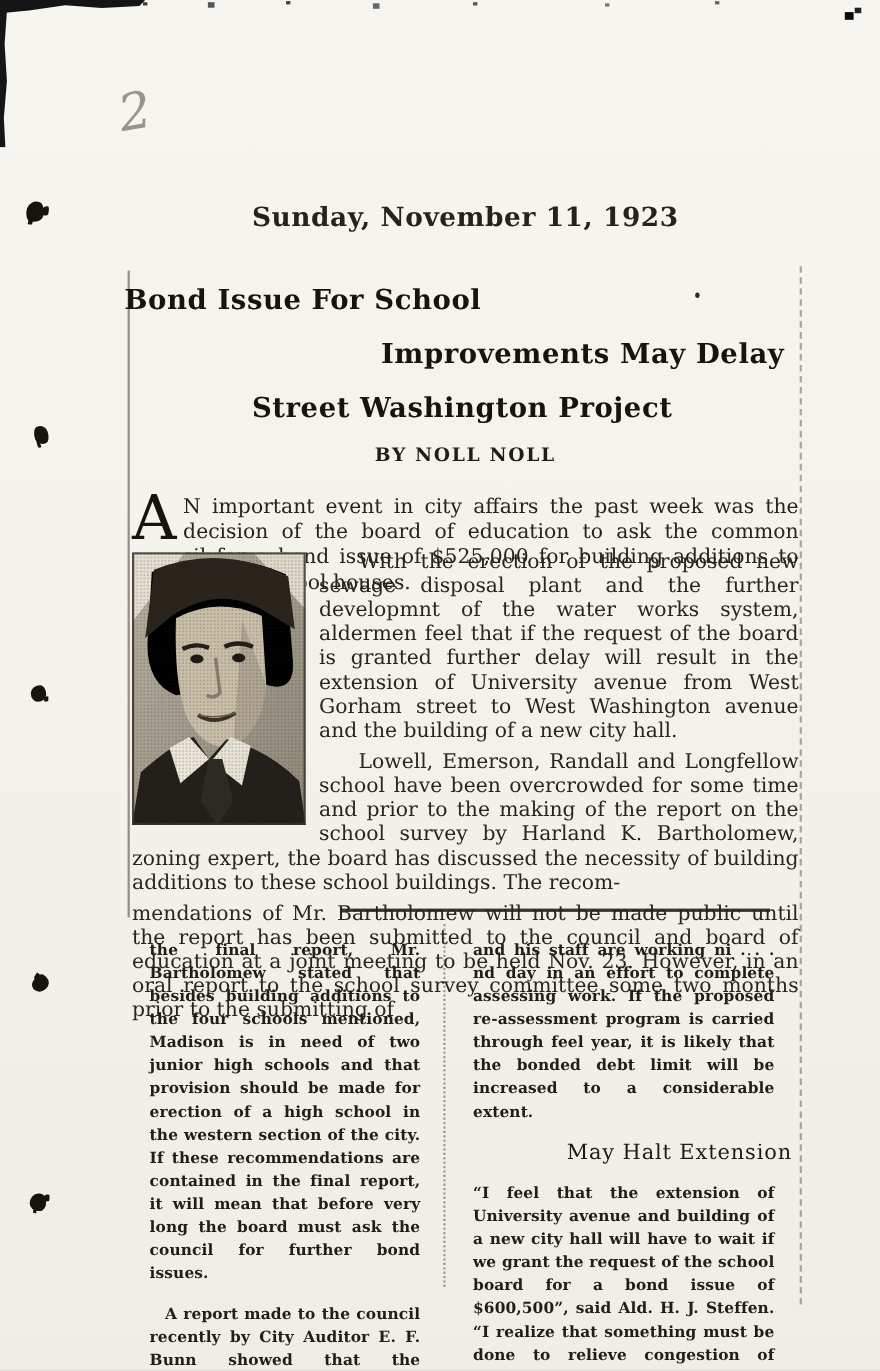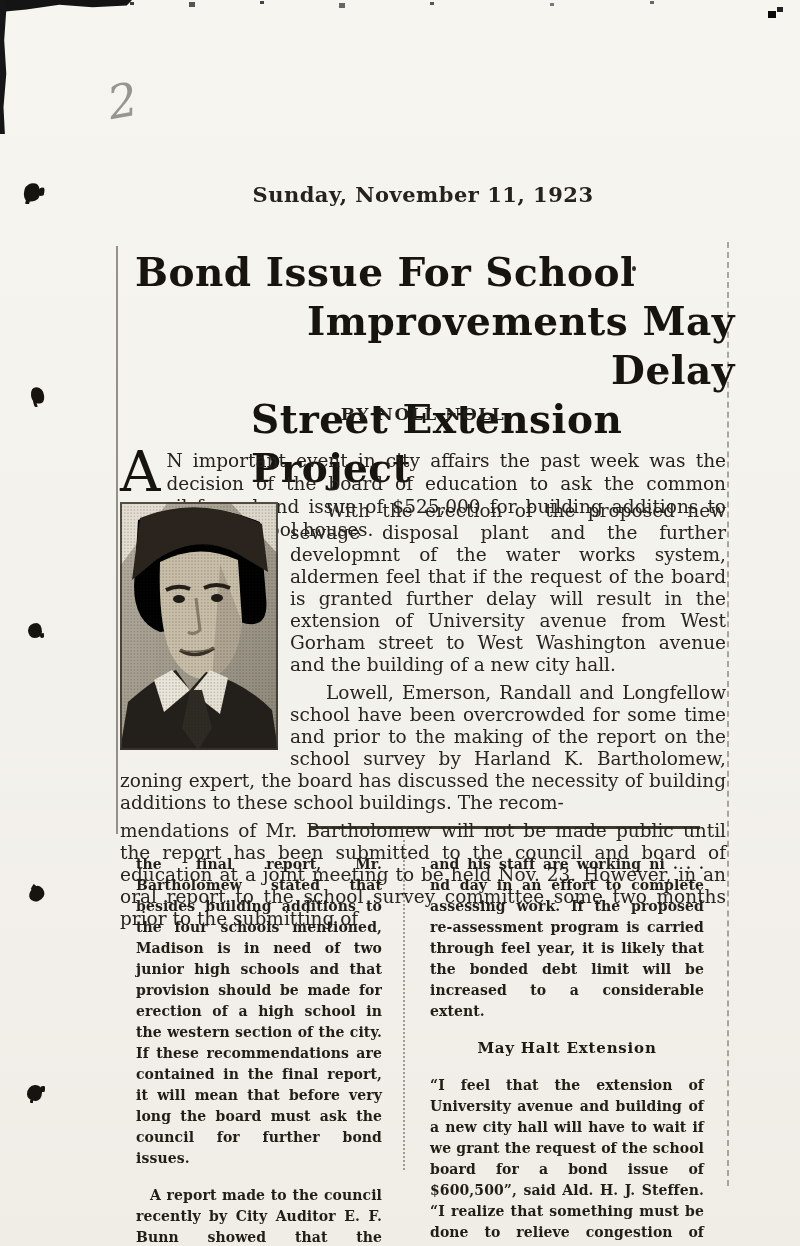--- a/index.html
+++ b/index.html
@@ -40,25 +40,25 @@
 
   
   .rule-left   { position:absolute; left:116px; top:246px; width:2px; height:588px; background:rgba(70,62,52,.55); }
   .rule-right  { position:absolute; left:727px; top:242px; height:944px; border-left:2px dashed rgba(80,72,62,.45); }
   .rule-coldiv { position:absolute; left:403px; top:840px; height:330px; border-left:2px dotted rgba(80,72,62,.5); }
   .rule-section{ position:absolute; left:310px; top:826px; width:390px; height:3px; background:#3b362e; }
 
   
   .masthead { position:absolute; left:118px; top:180px; width:610px; text-align:center; }
   .masthead .pub  { font-size:24px; font-weight:bold; letter-spacing:.5px; color:#211d18; }
-  .masthead .date { font-size:21px; font-weight:bold; letter-spacing:.5px; color:#26221c; margin-top:2px; }
+  .masthead .date { font-size:24px; font-weight:bold; letter-spacing:.5px; color:#26221c; margin-top:2px; }
 
   
-  .headline { position:absolute; left:135px; top:248px; width:600px; font-weight:bold; color:#17140f;
-              font-size:39px; line-height:49px; letter-spacing:.5px; }
+  .headline { position:absolute; left:113px; top:248px; width:600px; font-weight:bold; color:#17140f;
+              font-size:25px; line-height:49px; letter-spacing:.5px; }
   .headline .hl2 { margin-left:58px;text-align:right; }
   .headline .hl3 { margin-left:116px; }
 
   
   .byline { position:absolute; left:118px; top:404px; width:610px; text-align:center;
             font-weight:bold; font-size:17px; letter-spacing:1.5px; color:#211d18; }
   .lead { position:absolute; left:120px; top:430px; width:606px; font-size:18.5px; line-height:23px;
           text-align:justify; color:#26221d; }
   .dropcap { float:left; font-size:56px; line-height:42px; padding:2px 6px 0 0; color:#17140f; }
 
@@ -69,21 +69,21 @@
   .bodyflow p.ind { text-indent:36px; }
   .photo { float:left; width:158px; height:248px; margin:2px 12px 4px 0; display:block; }
 
   
   .col { position:absolute; top:838px; font-size:14px; line-height:21px; font-weight:bold;
          text-align:justify; color:#211d17; letter-spacing:.1px; }
   .col p { margin:16px; }
   .col p + p { text-indent:14px; margin-top:1px; }
   .col-left  { left:120px; width:278px; }
   .col-right { left:414px; width:306px; }
-  .subhead { text-align:center; font-weight:bold; font-size:15px; letter-spacing:.8px; margin:4px 0 2px 0; color:#1d1913; }
+  .subhead { text-align:right; font-weight:normal; font-size:19px; letter-spacing:.8px; margin:4px 0 2px 0; color:#1d1913; }
 </style>
 </head>
 <body>
 
 <div class="page">
 
   <div class="edge-top"></div>
   <div class="edge-top-specks"></div>
   <div class="edge-left"></div>
   <div class="blot blot-1"></div>
@@ -99,21 +99,21 @@
   <div class="rule-coldiv"></div>
   <div class="rule-section"></div>
 
   <div class="masthead">
     <div class="date">Sunday, November 11, 1923</div>
   </div>
 
   <div class="headline">
     <div class="hl1">Bond Issue For School</div>
     <div class="hl2">Improvements May Delay</div>
-    <div class="hl3">Street Extension Project</div>
+    <div class="hl3">Street Washington Project</div>
   </div>
 
   <div class="byline">BY NOLL NOLL</div>
 
   <p class="lead">
     <span class="dropcap">A</span>
     <span>N important event in city affairs the past week was the decision of the board of education to ask the common council for a bond issue of $525,000 for building additions to four graded school houses.</span>
   </p>
 
   <div class="bodyflow">

